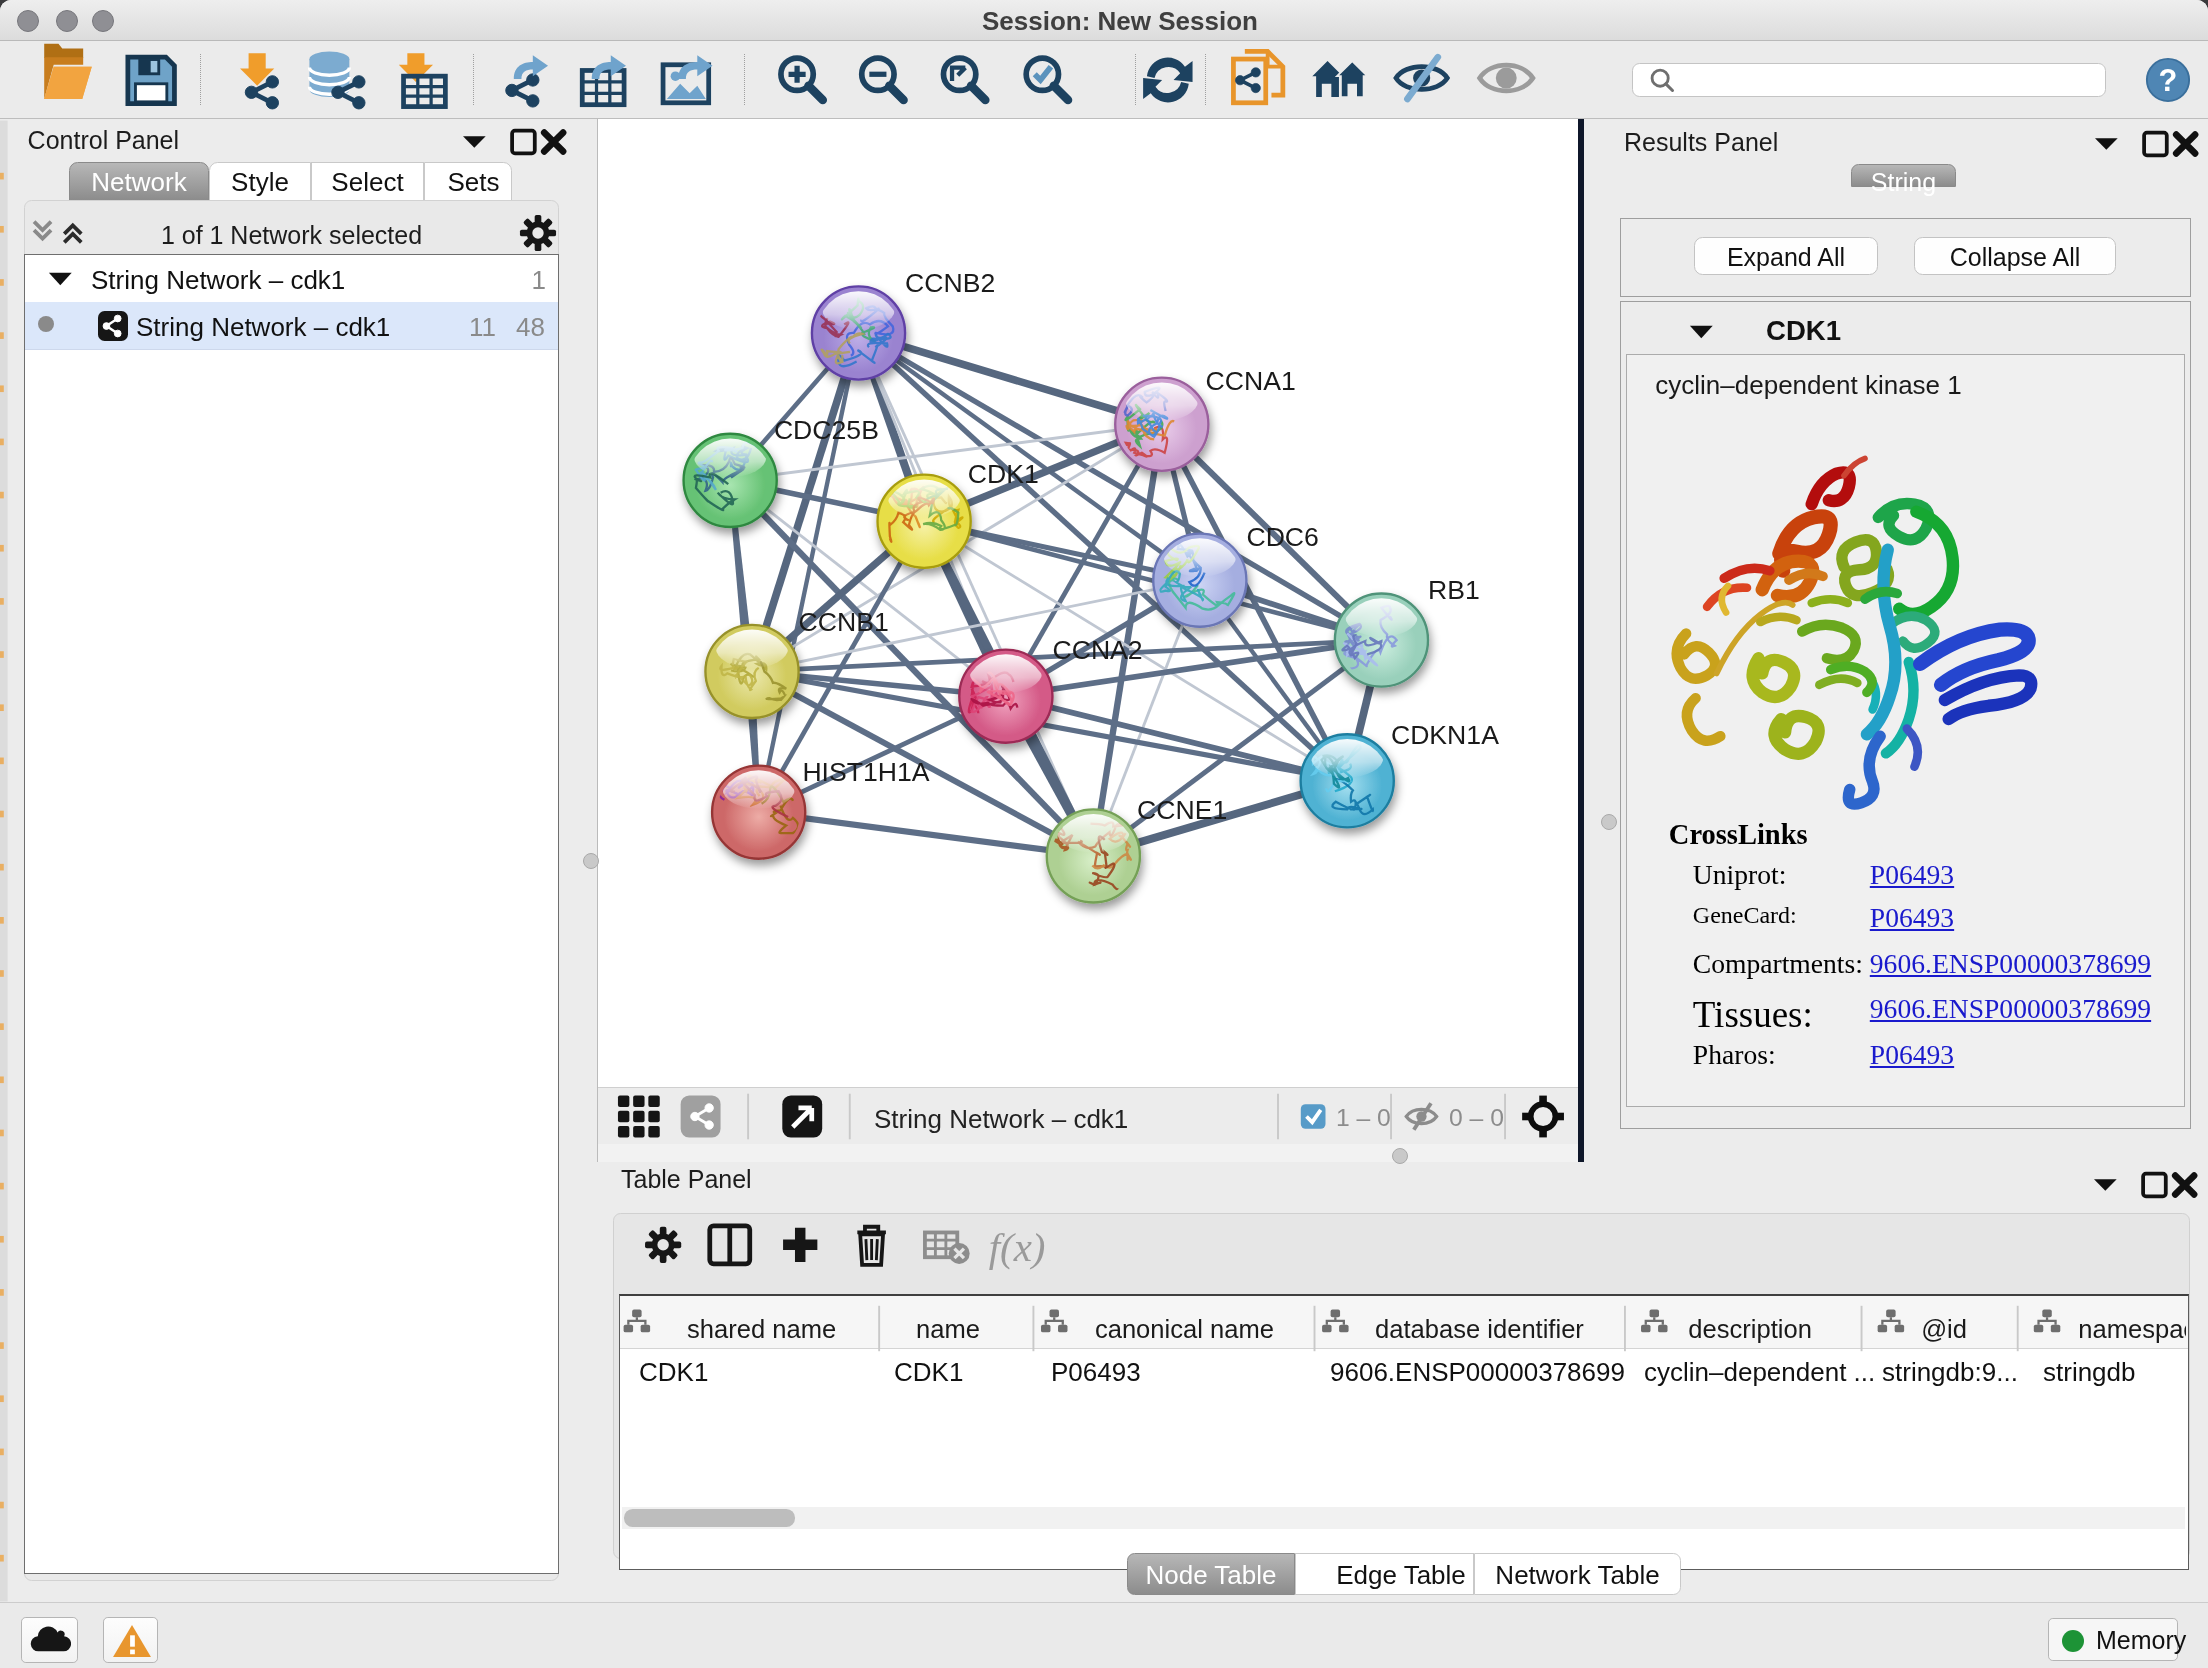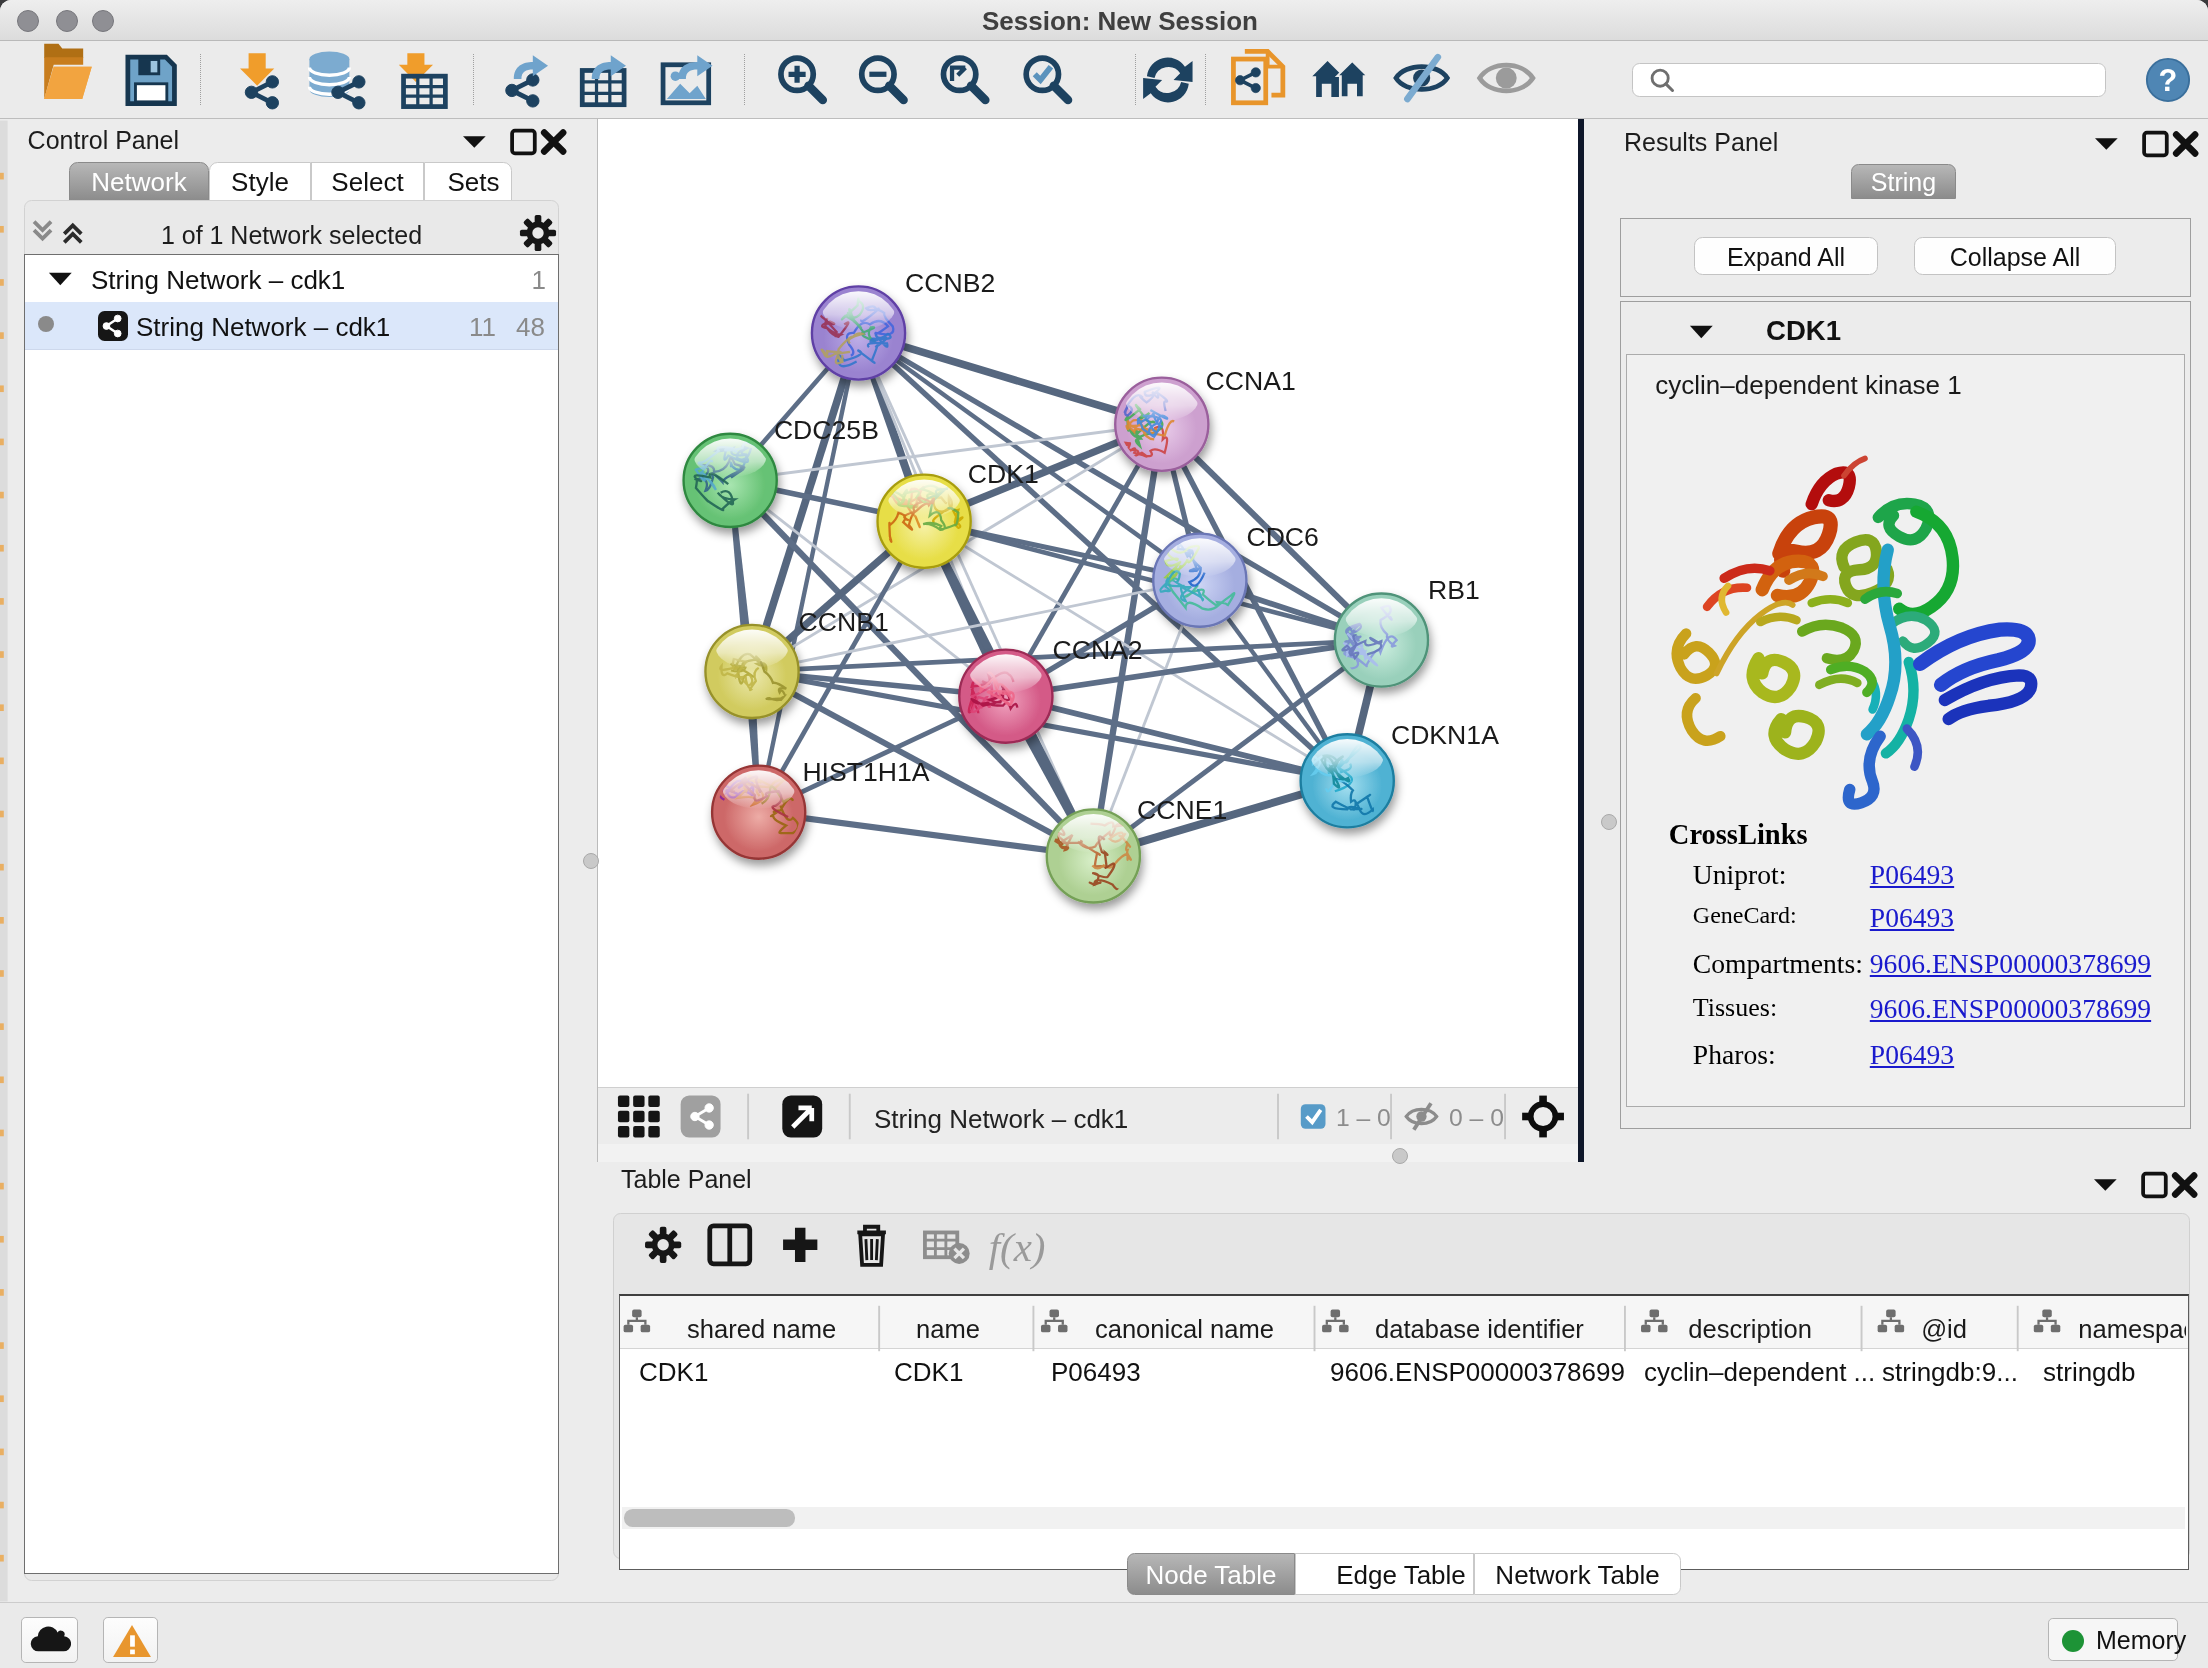--- a/index.html
+++ b/index.html
@@ -593,21 +593,21 @@
     <div id="netstrip"></div>
   </div>
 
   <div id="rpanel">
     <div class="ptitle abs" style="left:39px;top:8.6px;">Results Panel</div>
     <svg class="abs" width="114" height="34" style="left:504px;top:7.6px;" viewBox="0 0 120 36">
       <path d="M6 12 L30 12 L18 24 Z" fill="#111"></path>
       <rect x="58" y="6" width="24" height="24" fill="none" stroke="#111" stroke-width="4" rx="3"></rect>
       <path d="M92 8 L112 28 M112 8 L92 28" stroke="#111" stroke-width="7" stroke-linecap="round"></path>
     </svg>
-    <div class="tab tabsel" style="left:266px;top:45px;width:105px;height:35px;line-height:35px;border-radius:7.6px 7.6px 0 0;font-size:25px;">String</div>
+    <div class="tab tabsel" style="left:266px;top:45px;width:105px;height:23px;line-height:35px;border-radius:7.6px 7.6px 0 0;font-size:25px;">String</div>
     <div class="rbox" style="left:35px;top:99px;width:571px;height:79px;"></div>
     <div class="btn" style="left:109px;top:118px;width:184px;height:38px;line-height:38px;">Expand All</div>
     <div class="btn" style="left:329px;top:118px;width:202px;height:38px;line-height:38px;">Collapse All</div>
     <div class="rbox" style="left:35px;top:182px;width:571px;height:828px;">
       <svg class="abs" width="28.5" height="21" style="left:67px;top:20px;" viewBox="0 0 30 22">
           <path d="M2 4 L26 4 L14 17 Z" fill="#111"></path>
         </svg>
       <div class="abs" style="left:145px;top:13.3px;font-size:27.6px;font-weight:bold;color:#111;">CDK1</div>
       <div class="abs" style="left:4.8px;top:52px;width:559px;height:753px;background:#f0f0f0;border:1px solid #ababab;box-sizing:border-box;">
         <div class="abs" style="left:28.5px;top:15px;font-size:26px;color:#1a1a1a;">cyclin–dependent kinase 1</div>
@@ -645,21 +645,21 @@
             <path d="M170 236 Q190 228 206 238 Q220 248 208 260" stroke="#4fae24" stroke-width="10"></path>
           </g>
         </svg>
         <div class="serif abs" style="left:42px;top:464px;font-size:28.5px;font-weight:bold;color:#000;">CrossLinks</div>
         <div class="serif abs" style="left:66px;top:504px;font-size:27.6px;color:#000;">Uniprot:</div>
         <a class="lnk abs" style="left:243px;top:504px;font-size:27.6px;">P06493</a>
         <div class="serif abs" style="left:66px;top:547px;font-size:24px;color:#000;">GeneCard:</div>
         <a class="lnk abs" style="left:243px;top:547px;font-size:27.6px;">P06493</a>
         <div class="serif abs" style="left:66px;top:593px;font-size:27.6px;color:#000;">Compartments:</div>
         <a class="lnk abs" style="left:243px;top:593px;font-size:27.6px;">9606.ENSP00000378699</a>
-        <div class="serif abs" style="left:66px;top:638px;font-size:26px;color:#000;">Tissues:</div>
+        <div class="serif abs" style="left:66px;top:638px;font-size:37px;color:#000;">Tissues:</div>
         <a class="lnk abs" style="left:243px;top:638px;font-size:27.6px;">9606.ENSP00000378699</a>
         <div class="serif abs" style="left:66px;top:684px;font-size:27.6px;color:#000;">Pharos:</div>
         <a class="lnk abs" style="left:243px;top:684px;font-size:27.6px;">P06493</a>
       </div>
     </div>
     <div class="abs" style="left:16px;top:695px;width:14.3px;height:14.3px;border-radius:50%;background:#c9c9c9;border:1px solid #a9a9a9;"></div>
   </div>
 
   <div id="tpanel">
     <div class="ptitle abs" style="left:24px;top:3px;">Table Panel</div>

